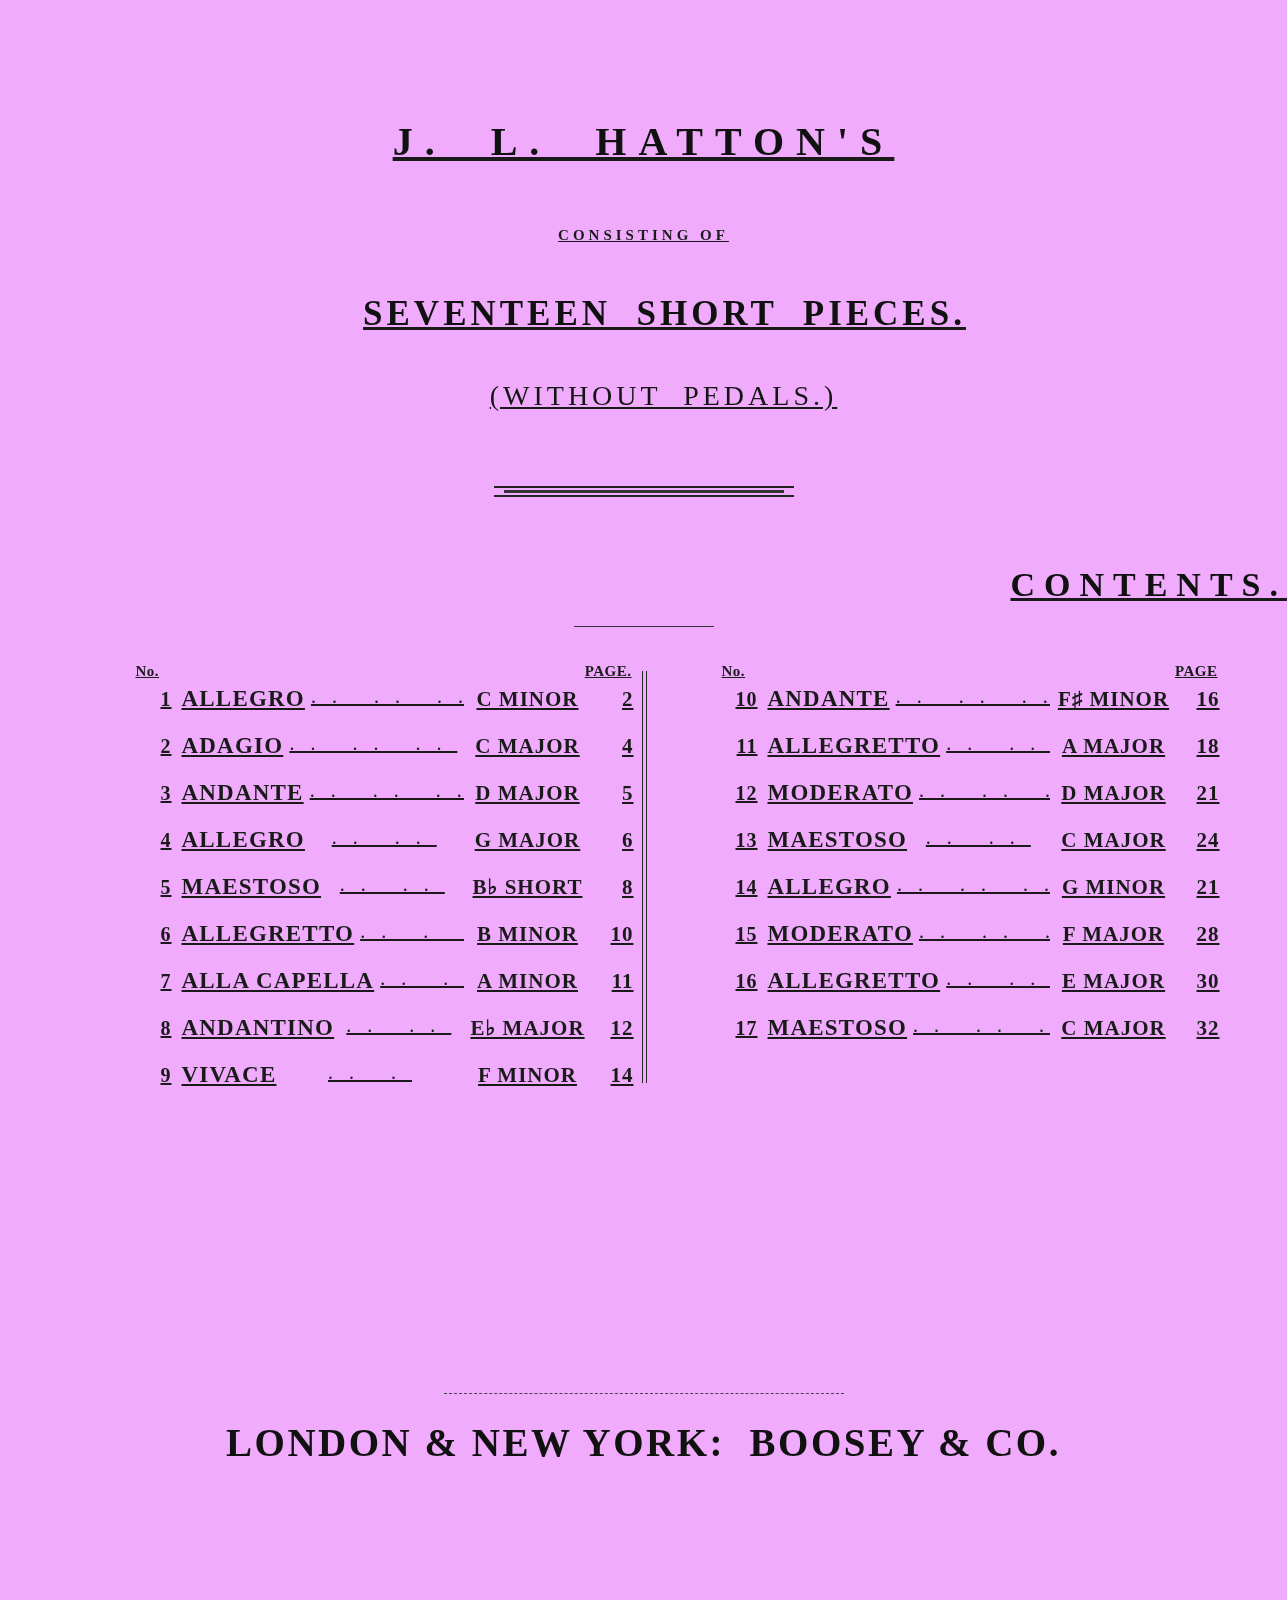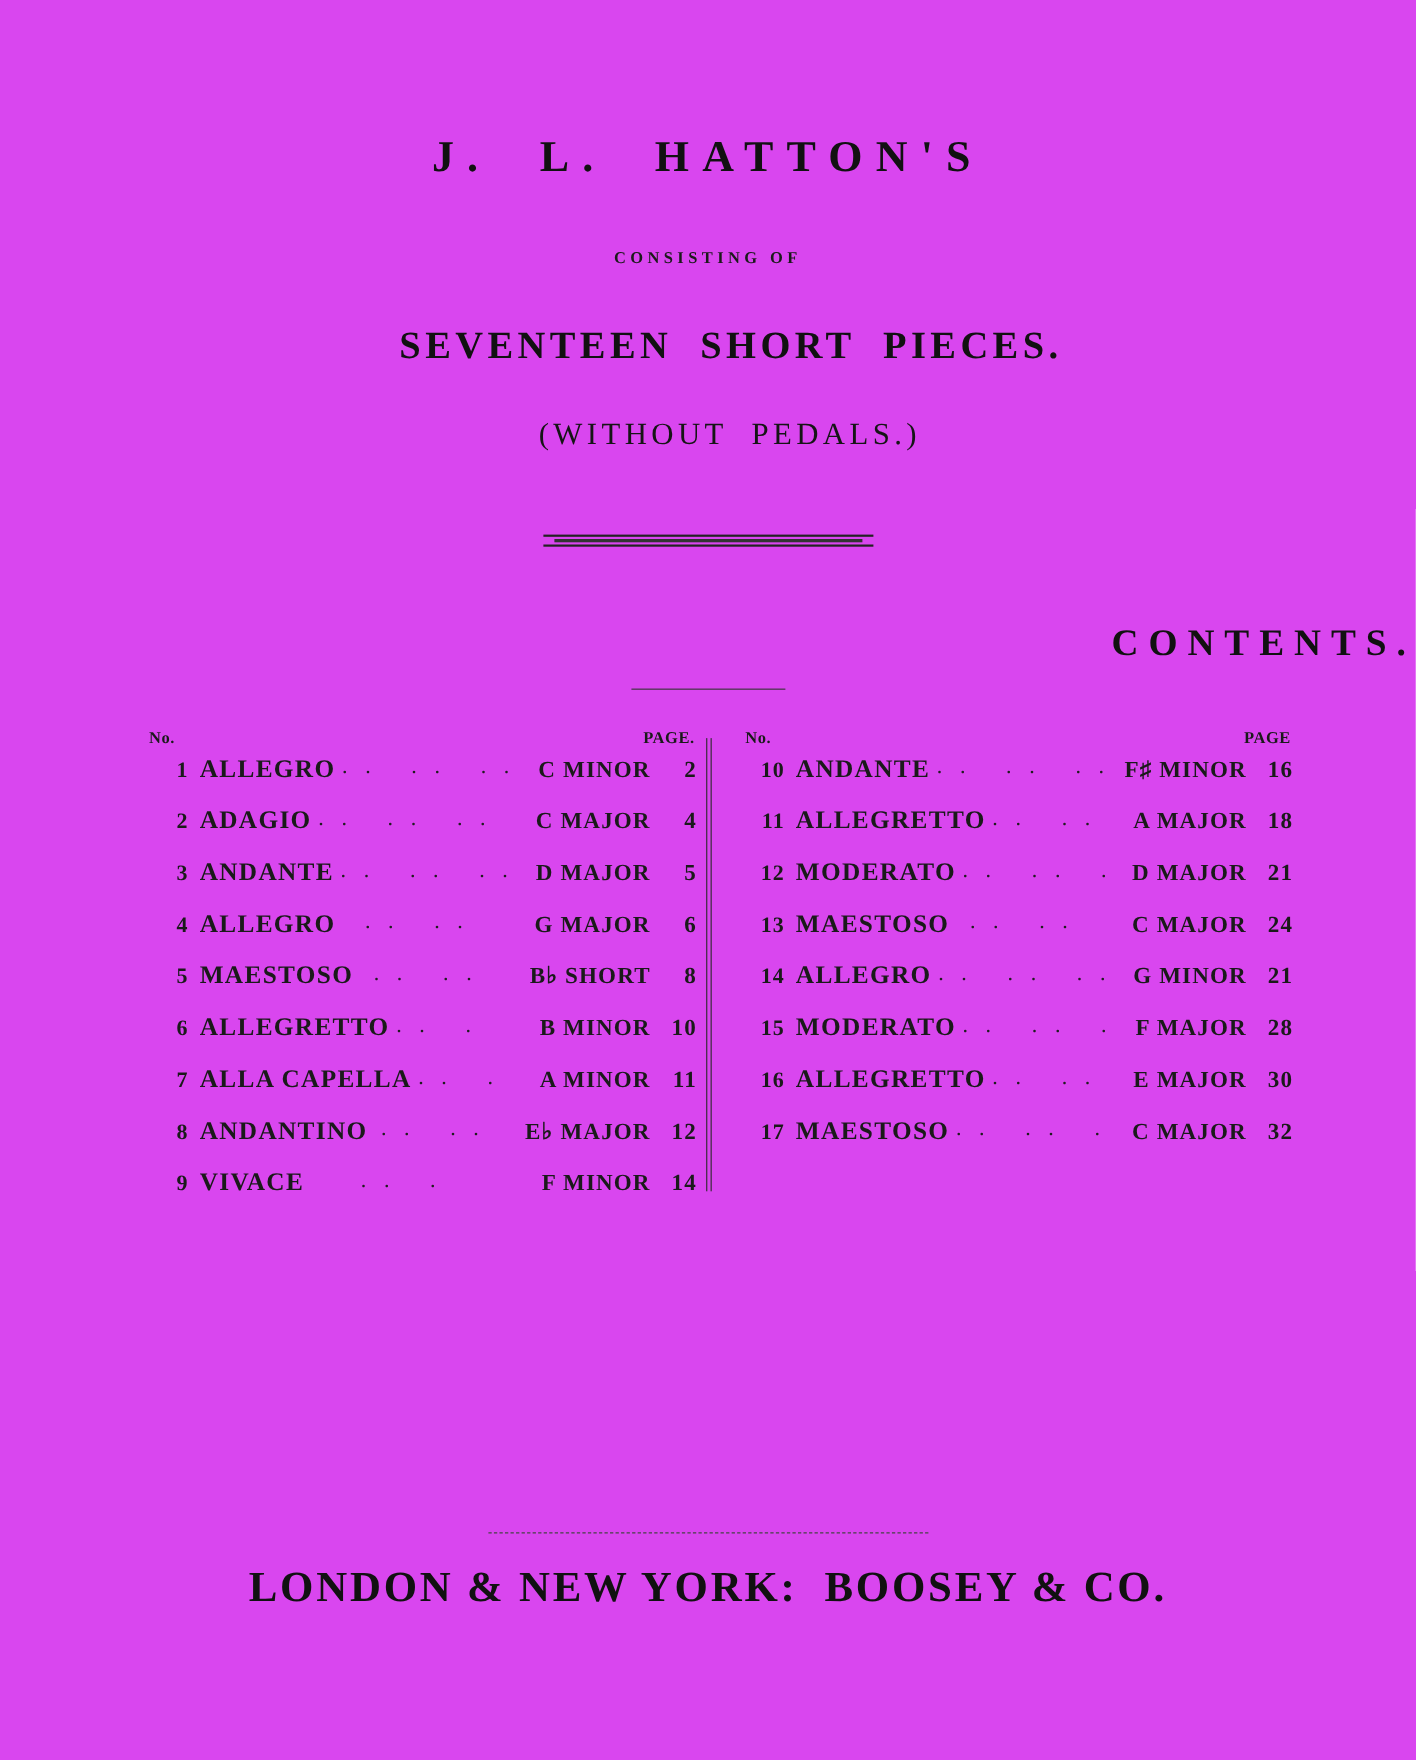--- a/index.html
+++ b/index.html
@@ -12,21 +12,22 @@
     height: 1600px;
     position: relative;
     font-family: "Liberation Serif", serif;
     color: #1a1a1a;
     overflow: hidden;
   }
   .page {
     position: relative;
     width: 1287px;
     height: 1600px;
-    background: #d946ef;
+    background: #f0abfc;
+    text-decoration: underline;
   }
 
   
   .title-block {
     text-align: center;
     padding-top: 118px;
   }
   .author-line {
     font-family: "Liberation Serif", serif;
     font-size: 40px;
@@ -116,20 +117,21 @@
     background: #333;
     margin: 22px auto 0 auto;
   }
 
   
   .toc {
     position: relative;
     margin: 36px auto 0 auto;
     width: 1020px;
     display: flex;
+    gap: 44px;
   }
   .toc-col {
     width: 500px;
     position: relative;
   }
   .toc-col.left { padding-right: 10px; }
   .toc-col.right { padding-left: 32px; }
   .col-divider {
     position: absolute;
     left: 508px;
@@ -179,21 +181,21 @@
     font-size: 20px;
     letter-spacing: 16px;
     color: #1d1d1d;
     text-align: center;
     padding: 0 6px;
     position: relative;
     top: -3px;
   }
   .toc-key {
     width: 128px;
-    text-align: right;
+    text-align: center;
     font-size: 21px;
     font-weight: bold;
     white-space: pre;
     padding-right: 6px;
   }
   .toc-page {
     width: 36px;
     text-align: right;
     font-size: 21px;
     font-weight: bold;

